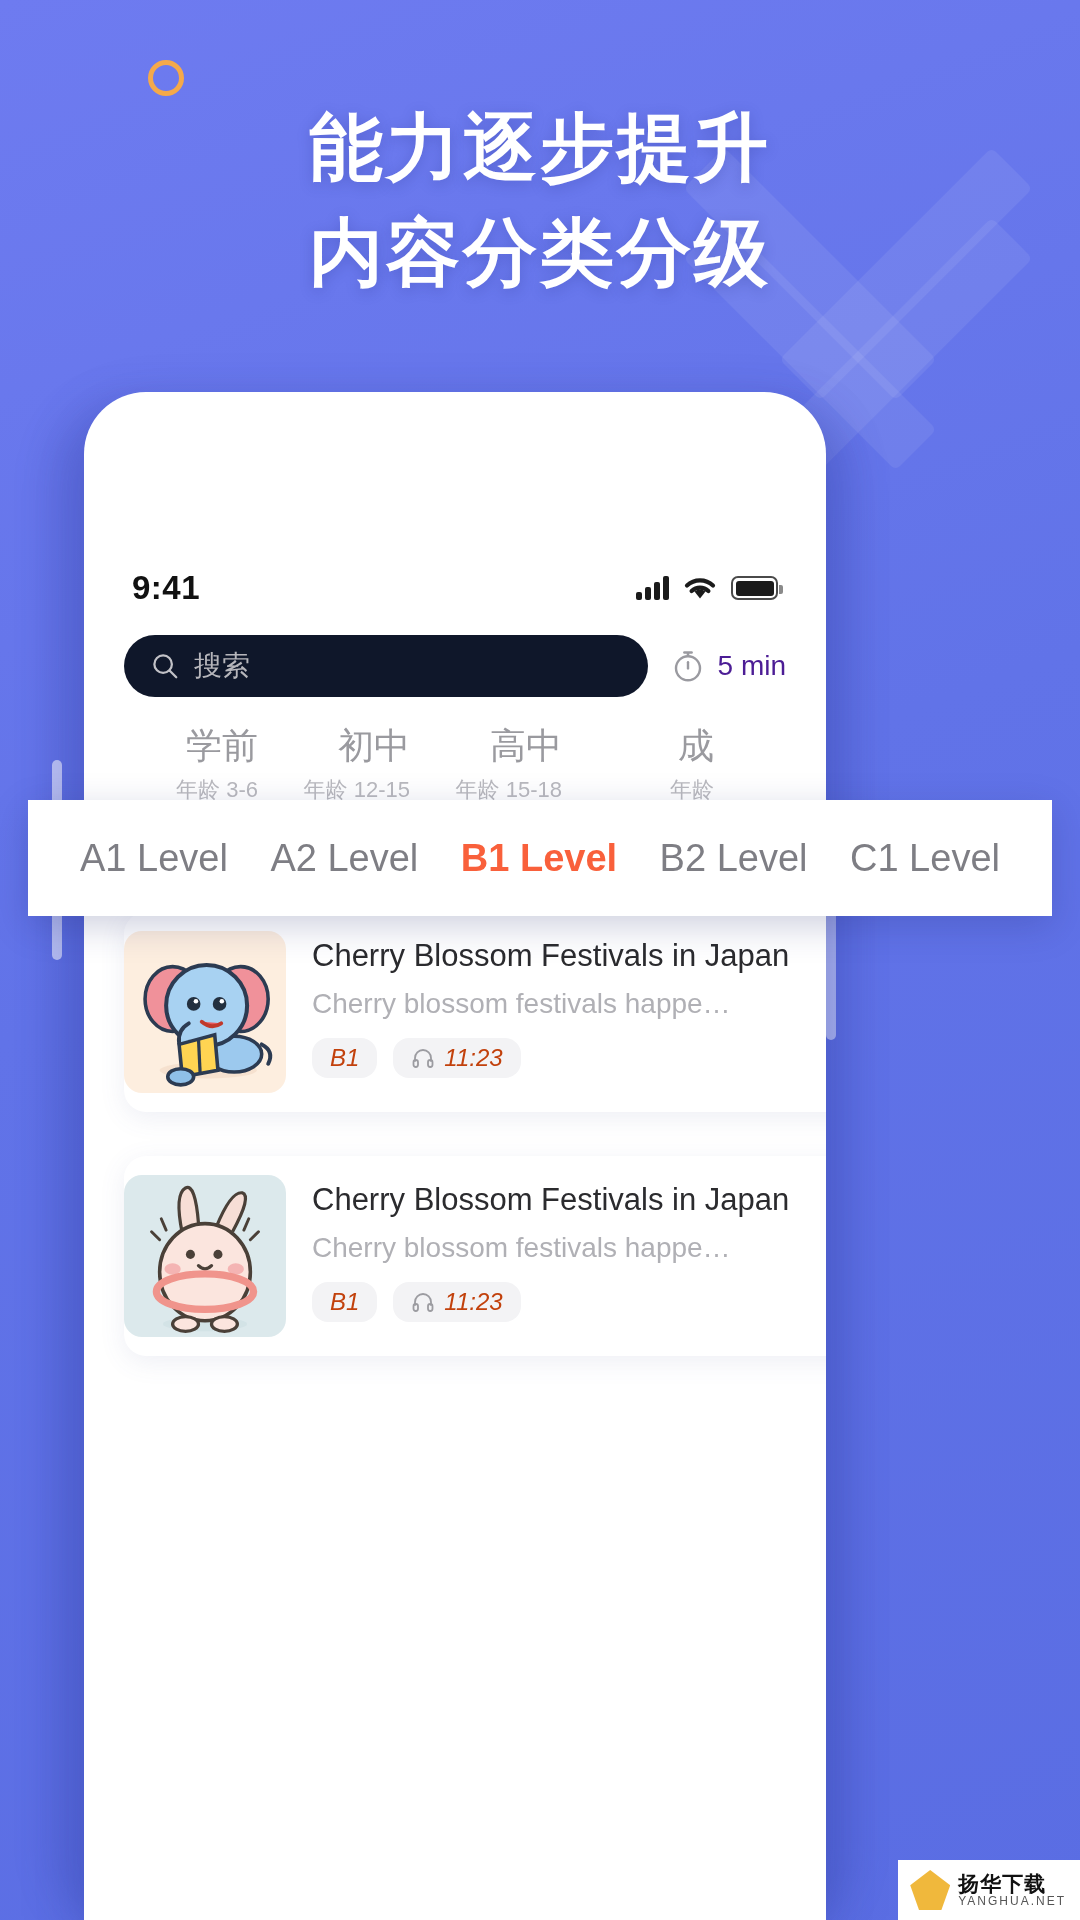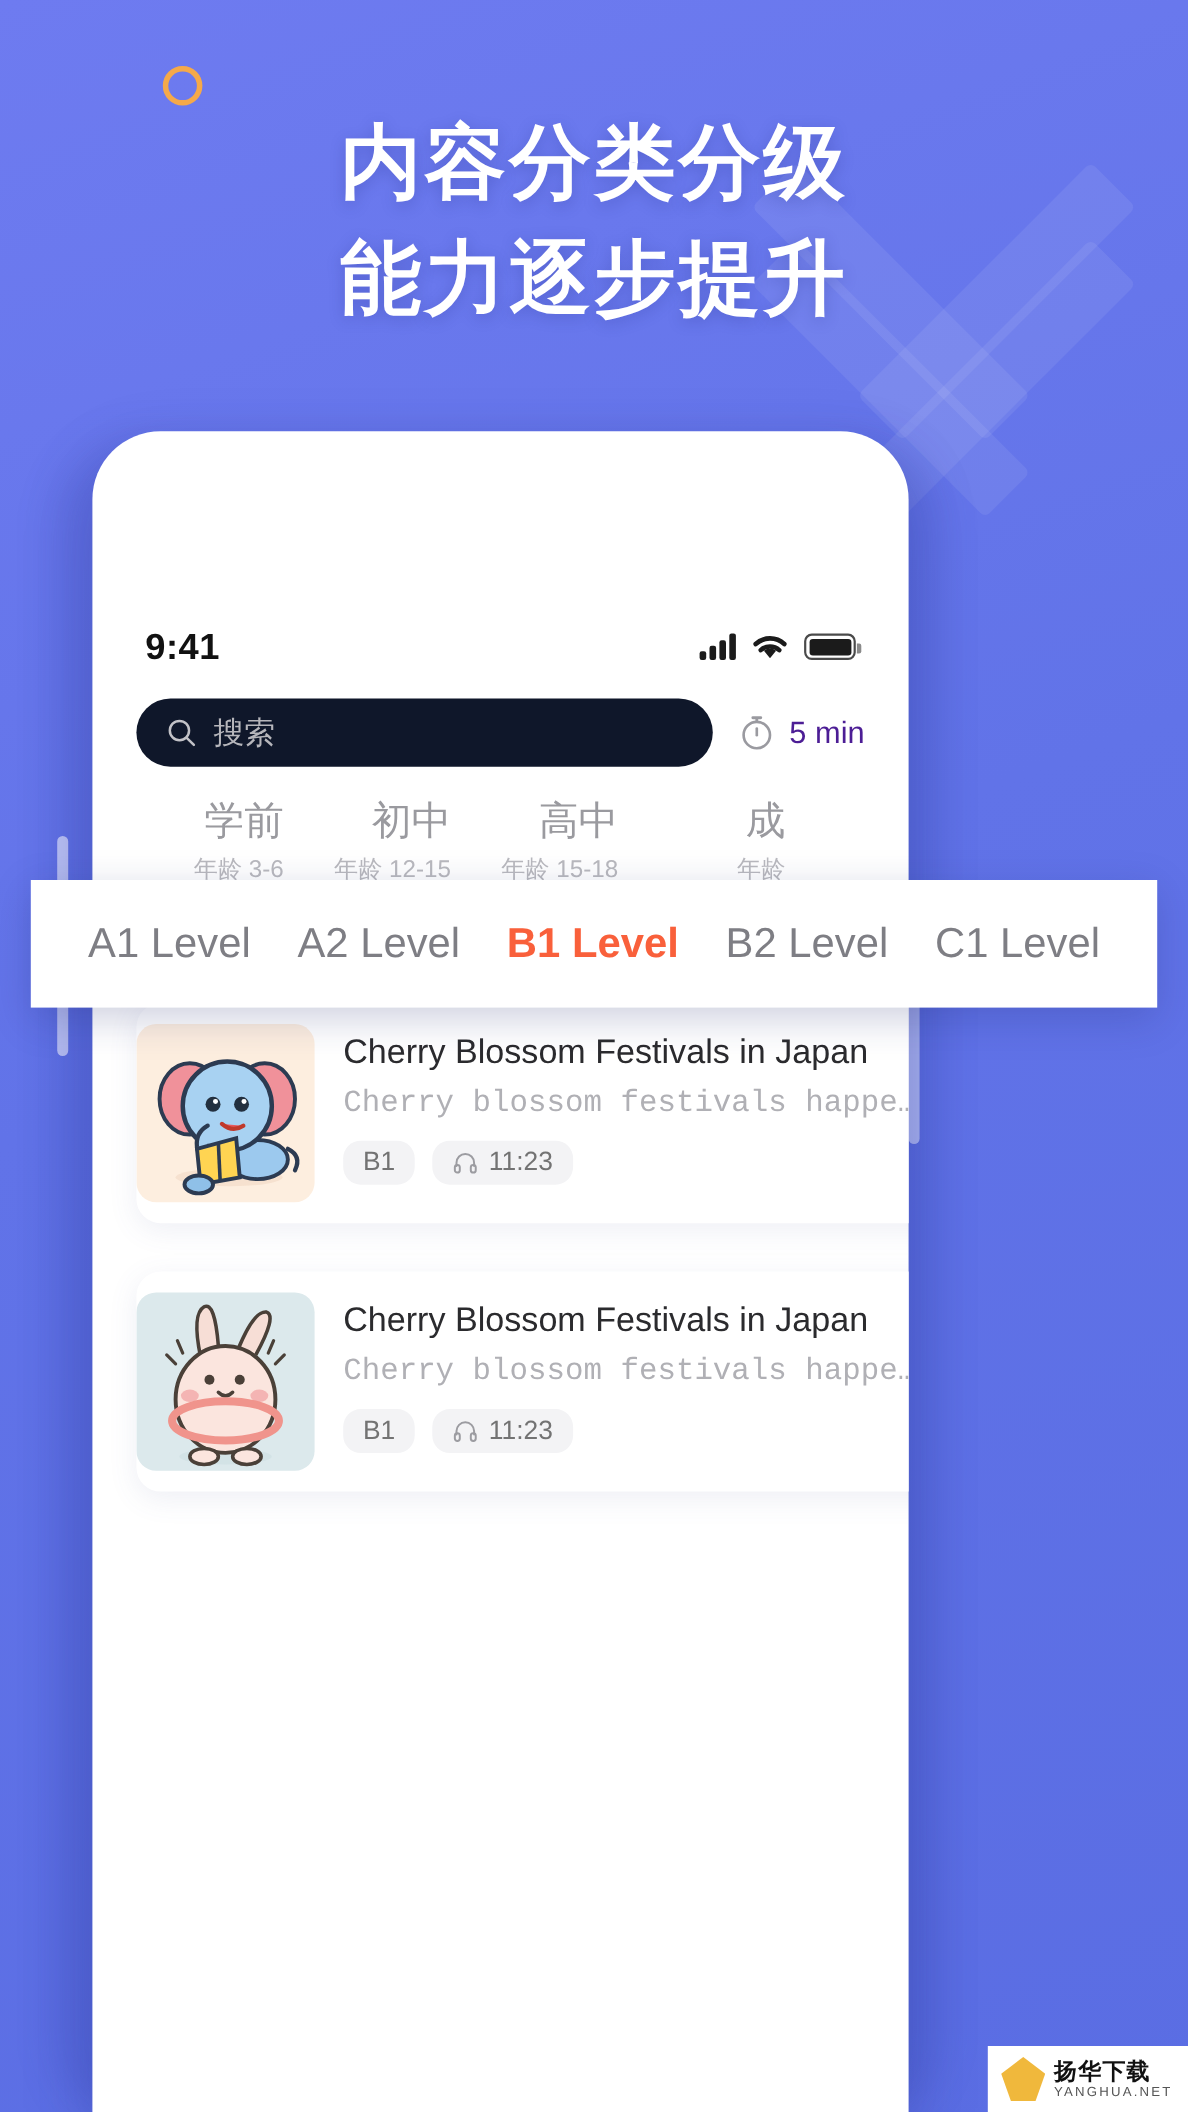--- a/index.html
+++ b/index.html
@@ -144,27 +144,27 @@
   }
   .thumb.peach { background: #fdeedf; }
   .thumb.mint  { background: #dce9ec; }
   .card-body { flex: 1; padding: 24px 22px 0 26px; min-width: 0; }
   .c-title {
     font-size: 31px; color: #2b2b2e; line-height: 40px;
     max-height: 80px; overflow: hidden;
   }
   .c-desc {
     font-size: 28px; color: #b0b0b5; margin-top: 12px;
-    white-space: nowrap; overflow: hidden; text-overflow: ellipsis; font-family: Liberation Mono, monospace;
+    white-space: nowrap; overflow: hidden; text-overflow: ellipsis;
   }
   .c-meta { display: flex; gap: 16px; margin-top: 18px; }
   .chip {
     background: #f3f3f5; border-radius: 16px; height: 40px;
     display: flex; align-items: center; gap: 9px;
-    padding: 0 18px; font-size: 24px; color: #737373;
+    padding: 0 18px; font-size: 24px; color: #c2410c; font-style: italic;
   }
 
   
   .overlay {
     position: absolute; left: 28px; top: 800px;
     width: 1024px; height: 116px; background: #fff;
     display: flex; align-items: center; justify-content: space-between;
     padding: 0 52px;
     box-shadow: 0 10px 34px rgba(30,40,110,0.22);
   }
@@ -195,22 +195,22 @@
 <div class="bg">
   <div class="chev chev1"></div>
   <div class="chev chev2"></div>
   <div class="chev chev3"></div>
   <div class="chev chev4"></div>
 </div>
 
 <div class="ring"></div>
 
 <div class="hero">
+  <div>能力逐步提升</div>
   <div>内容分类分级</div>
-  <div>能力逐步提升</div>
 </div>
 
 <div class="phone-shadow"></div>
 <div class="phone-side-l"></div>
 <div class="phone-side-l2"></div>
 <div class="phone-side-r"></div>
 
 <div class="phone">
 
   <div class="statusbar">

